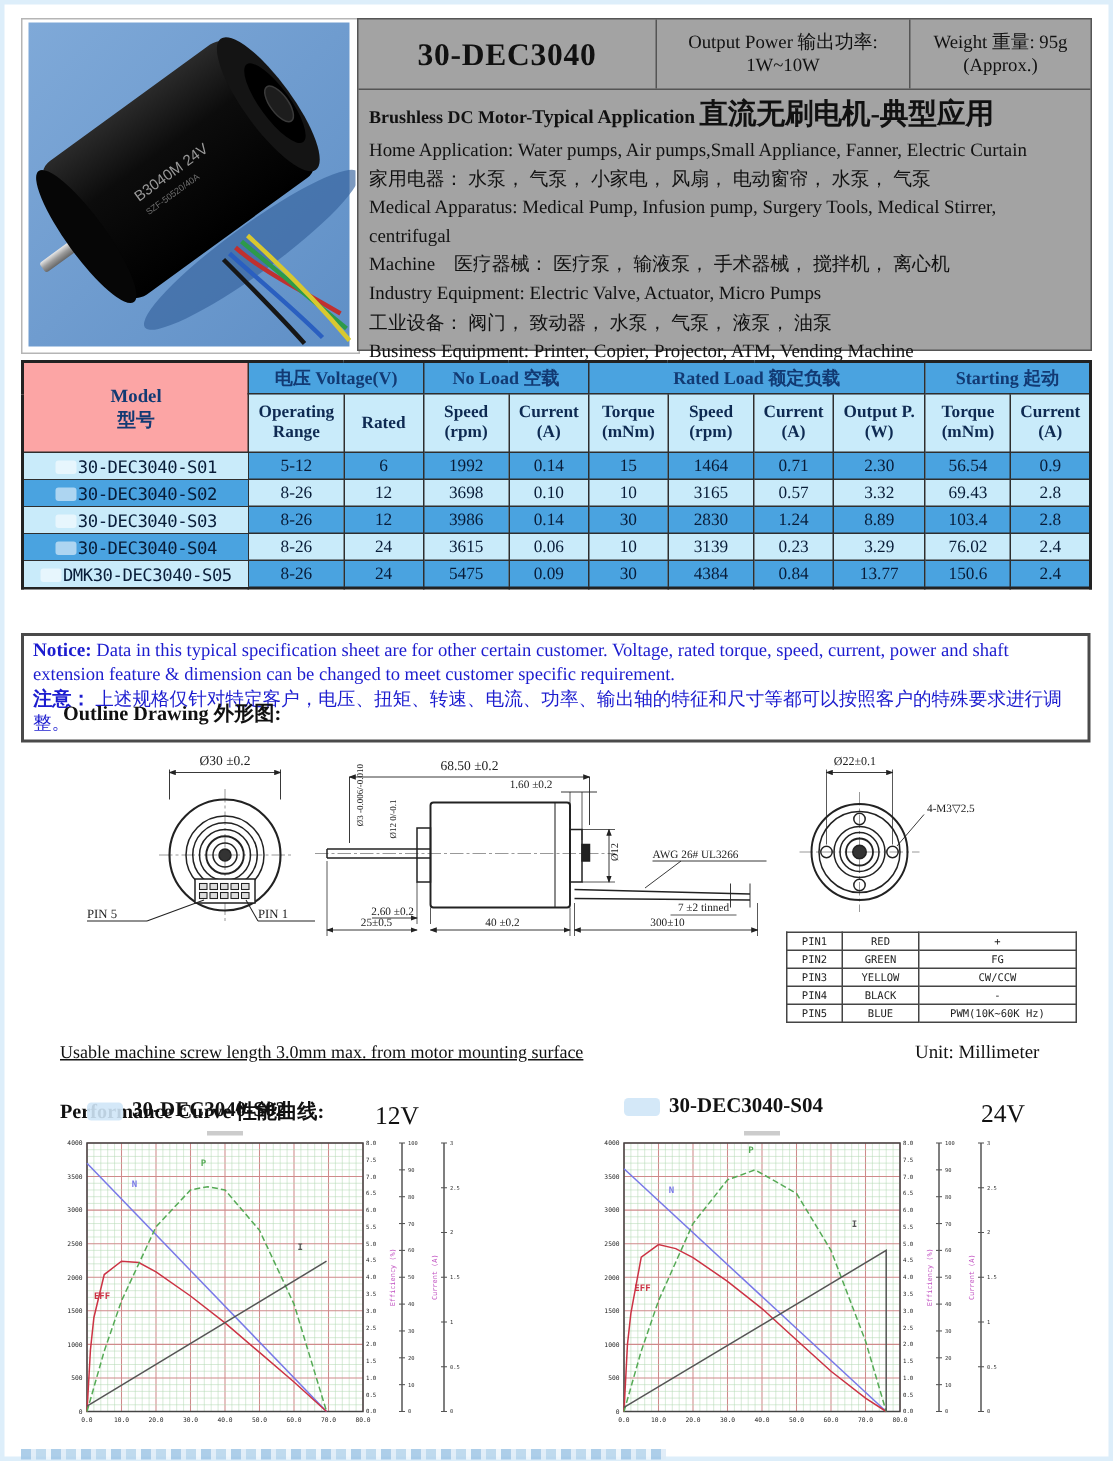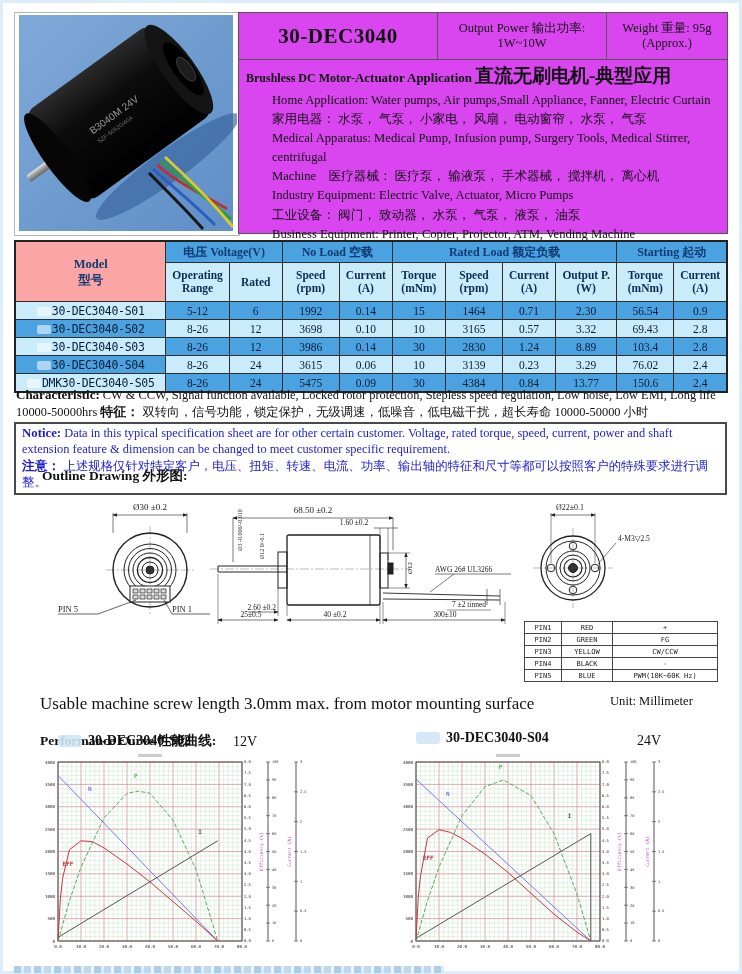--- a/index.html
+++ b/index.html
@@ -7,31 +7,31 @@
         font-family:"Liberation Serif",serif;color:#111;overflow:hidden;
         box-shadow:inset 0 0 0 3px #ddeefa;}
   .abs{position:absolute;}
 
   
   .photo{left:14px;top:12px;width:224px;height:222px;border:1px solid #b5b5b5;background:#fff;}
   .photo svg{display:block;}
 
   
   .hdr{left:238px;top:12px;width:490px;height:222px;border:1px solid #555;box-sizing:border-box;
-       display:flex;flex-direction:column;background:#d946ef;}
+       display:flex;flex-direction:column;background:#a3a3a3;}
   .hdr-row1{display:flex;height:46px;border-bottom:1px solid #555;flex:0 0 auto;}
   .hdr-row1>div{display:flex;flex-direction:column;justify-content:center;align-items:center;text-align:center;}
   .hc1{width:198px;border-right:1px solid #555;font-size:21px;font-weight:bold;letter-spacing:.5px;}
   .hc2{width:168px;border-right:1px solid #555;font-size:12.5px;line-height:15px;}
   .hc3{flex:1;font-size:12.5px;line-height:15px;}
   .hdr-apptitle{padding:3px 7px 1px 7px;font-size:12px;flex:0 0 auto;}
   .hdr-apptitle .big{font-size:12px;font-weight:bold;}
   .hdr-apptitle .mid{font-size:13px;font-weight:bold;}
   .hdr-apptitle .zh{font-size:19px;font-weight:bold;}
-  .app-lines{padding:1px 7px;font-size:12.6px;line-height:19.1px;white-space:pre-wrap;margin-left:26px;}
+  .app-lines{padding:1px 7px;font-size:12.6px;line-height:19.1px;white-space:pre-wrap;}
 
   
   table.spec{left:14px;top:240px;width:714px;position:absolute;border-collapse:collapse;table-layout:fixed;
              border:2px solid #222;}
   table.spec td{border:1px solid #2e2e2e;text-align:center;vertical-align:middle;padding:0;
                 font-size:11.5px;color:#0e2a52;}
   table.spec .grp{background:#4aa3e0;font-weight:bold;height:20px;font-size:12px;color:#123a73;}
   table.spec .sub{background:#c9ebfa;font-weight:bold;height:38px;line-height:13px;font-size:11.5px;}
   table.spec .model-hdr{background:#fca5a5;font-weight:bold;font-size:12.5px;line-height:16px;color:#123a73;}
   table.spec td.model{font-size:9.5px;font-family:"DejaVu Sans Mono",monospace;letter-spacing:-0.3px;position:relative;}
@@ -41,37 +41,37 @@
   .smudge{display:inline-block;width:14px;height:9px;border-radius:2px;background:rgba(255,255,255,.55);
           margin-right:1px;vertical-align:-1px;}
 
   
   .charac{left:16px;top:387px;width:712px;font-size:12.4px;line-height:16.6px;}
   .charac b{font-size:13px;}
   .notice{left:14px;top:422px;width:713px;box-sizing:border-box;border:2px solid #4a4a4a;
           color:#1c1ccf;font-size:12.4px;line-height:16.4px;padding:1px 6px 2px 6px;background:#fff;}
   .notice b{font-size:12.8px;}
   .outline-h{left:42px;top:467px;font-size:13.5px;font-weight:bold;}
-  .screw-note{left:40px;top:694px;font-size:17px;}
+  .screw-note{left:40px;top:694px;font-size:12px;text-decoration:underline;}
   .unit-note{left:610px;top:694px;font-size:12.6px;}
   .perf-h{left:40px;top:712px;font-size:13.5px;font-weight:bold;margin-top:20px;}
 
   
   .drawing{left:14px;top:488px;width:714px;height:202px;}
   .drawing svg{display:block;}
   table.pins{position:absolute;left:524px;top:621px;border-collapse:collapse;background:#fff;}
   table.pins td{border:1px solid #444;font-family:"DejaVu Sans Mono",monospace;font-size:7px;
                 text-align:center;padding:1px 2px;height:9px;color:#222;}
   table.pins td:nth-child(1){width:32px;text-align:center;}
   table.pins td:nth-child(2){width:46px;}
   table.pins td:nth-child(3){width:100px;}
 
   
   .chart-title{font-weight:bold;font-size:14px;}
-  .volt{font-size:14px;}
+  .volt{font-size:17px;margin-left:17px;}
   .ct1{left:88px;top:733px;} .v1{left:233px;top:734px;}
   .ct2{left:446px;top:730px;} .v2{left:637px;top:733px;}
   .title-smudge{width:24px;height:12px;border-radius:3px;background:#cfe6f7;opacity:.9;}
   .ts1{left:58px;top:735px;} .ts2{left:416px;top:732px;}
   .chart{width:290px;height:212px;}
   .ch1{left:30px;top:752px;} .ch2{left:388px;top:752px;}
 
   
   .footer-cut{left:14px;top:966px;width:430px;height:7px;opacity:.85;filter:blur(.4px);
     background:repeating-linear-gradient(90deg,#9fc6e6 0 7px,#dcebf7 7px 10px,#b4d4ec 10px 17px,#eef6fc 17px 20px);}
@@ -127,21 +127,21 @@
       <div class="hc2">
         <span>Output Power  输出功率:</span>
         <span>1W~10W</span>
       </div>
       <div class="hc3">
         <span>Weight  重量: 95g</span>
         <span>(Approx.)</span>
       </div>
     </div>
     <div class="hdr-apptitle">
-      <span class="big">Brushless DC Motor-</span><span class="mid">Actuator Application</span>
+      <span class="big">Brushless DC Motor-</span><span class="mid">Typical Application</span>
       <span class="zh">直流无刷电机-典型应用</span>
     </div>
     <div class="app-lines"><div>Home Application: Water pumps, Air pumps,Small Appliance, Fanner, Electric Curtain</div><div>家用电器： 水泵， 气泵， 小家电， 风扇， 电动窗帘， 水泵， 气泵</div><div>Medical Apparatus: Medical Pump, Infusion pump, Surgery Tools, Medical Stirrer, centrifugal</div><div>Machine    医疗器械： 医疗泵， 输液泵， 手术器械， 搅拌机， 离心机</div><div>Industry Equipment: Electric Valve, Actuator, Micro Pumps</div><div>工业设备： 阀门， 致动器， 水泵， 气泵， 液泵， 油泵</div><div>Business Equipment: Printer, Copier, Projector, ATM, Vending Machine</div><div>商业设备： 打印机， 复印机， 投影机， ATM 机， 售卖机</div></div>
   </div>
 
   <table class="spec">
     <colgroup>
       <col style="width:148px">
         <col style="width:62px">
         <col style="width:52px">
@@ -240,26 +240,20 @@
           <td class="med">30</td>
           <td class="med">4384</td>
           <td class="med">0.84</td>
           <td class="med">13.77</td>
           <td class="med">150.6</td>
           <td class="med">2.4</td>
         </tr>
       </tbody>
   </table>
 
-  <div class="abs charac">
-    <b>Characteristic:</b>
-    <span>CW &amp; CCW, Signal function available, Locked rotor protection, Stepless speed regulation, Low noise, Low EMI, Long life 10000-50000hrs</span>
-    <b>特征：</b>
-    <span>双转向，信号功能，锁定保护，无级调速，低噪音，低电磁干扰，超长寿命 10000-50000 小时</span>
-  </div>
 
   <div class="abs notice">
     <b>Notice:</b>
     <span>Data in this typical specification sheet are for other certain customer. Voltage, rated torque, speed, current, power and shaft extension feature &amp; dimension can be changed to meet customer specific requirement.</span><br>
     <b>注意：</b>
     <span>上述规格仅针对特定客户，电压、扭矩、转速、电流、功率、输出轴的特征和尺寸等都可以按照客户的特殊要求进行调整。</span>
   </div>
 
   <div class="abs outline-h">Outline Drawing 外形图:</div>
 

